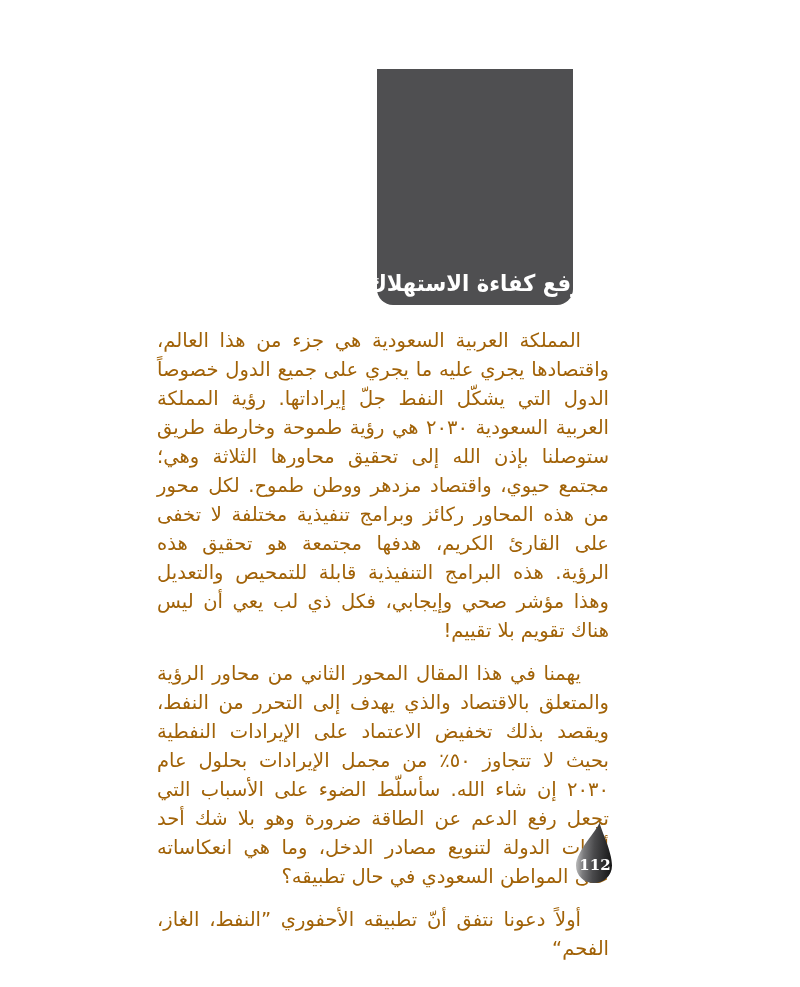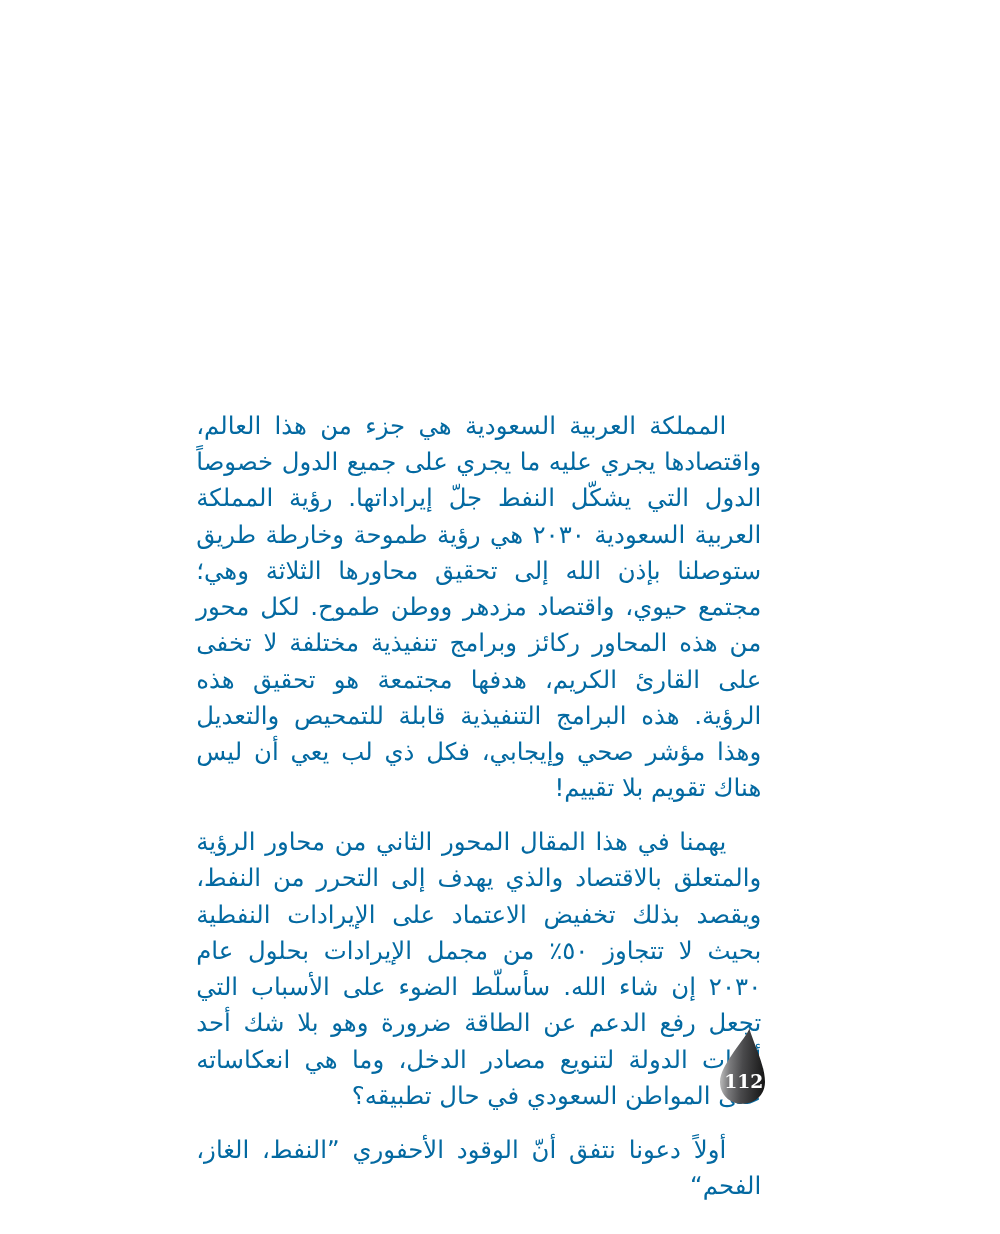--- a/index.html
+++ b/index.html
@@ -39,21 +39,21 @@
   }
 
   
   .article {
     position: absolute;
     left: 157px;
     top: 326px;
     width: 452px;
     direction: rtl;
     text-align: justify;
-    color: #0369a1;
+    color: #a16207;
     font-size: 19.5px;
     line-height: 29px;
   }
   .article p {
     margin: 0 0 14px 0;
     text-indent: 28px;
   }
   .article p:last-child { margin-bottom: 0; }
 
   
@@ -64,25 +64,28 @@
     width: 46px;
     height: 64px;
   }
   .page-number-drop svg { display: block; width: 46px; height: 64px; }
 </style>
 </head>
 <body>
 
 <div class="page">
 
+  <div class="chapter-box">
+    <div class="chapter-title">رفع كفاءة الاستهلاك</div>
+  </div>
 
   <div class="article">
     <p>المملكة العربية السعودية هي جزء من هذا العالم، واقتصادها يجري عليه ما يجري على جميع الدول خصوصاً الدول التي يشكّل النفط جلّ إيراداتها. رؤية المملكة العربية السعودية ٢٠٣٠ هي رؤية طموحة وخارطة طريق ستوصلنا بإذن الله إلى تحقيق محاورها الثلاثة وهي؛ مجتمع حيوي، واقتصاد مزدهر ووطن طموح. لكل محور من هذه المحاور ركائز وبرامج تنفيذية مختلفة لا تخفى على القارئ الكريم، هدفها مجتمعة هو تحقيق هذه الرؤية. هذه البرامج التنفيذية قابلة للتمحيص والتعديل وهذا مؤشر صحي وإيجابي، فكل ذي لب يعي أن ليس هناك تقويم بلا تقييم!</p>
     <p>يهمنا في هذا المقال المحور الثاني من محاور الرؤية والمتعلق بالاقتصاد والذي يهدف إلى التحرر من النفط، ويقصد بذلك تخفيض الاعتماد على الإيرادات النفطية بحيث لا تتجاوز ٥٠٪ من مجمل الإيرادات بحلول عام ٢٠٣٠ إن شاء الله. سأسلّط الضوء على الأسباب التي تجعل رفع الدعم عن الطاقة ضرورة وهو بلا شك أحد أدوات الدولة لتنويع مصادر الدخل، وما هي انعكاساته على المواطن السعودي في حال تطبيقه؟</p>
-    <p>أولاً دعونا نتفق أنّ الوقود الأحفوري ”النفط، الغاز، الفحم“</p>
+    <p>أولاً دعونا نتفق أنّ تطبيقه الأحفوري ”النفط، الغاز، الفحم“</p>
   </div>
 
   <div class="page-number-drop">
     <svg viewBox="0 0 46 64" xmlns="http://www.w3.org/2000/svg">
       <defs>
         <linearGradient id="dropGrad" x1="0" y1="0.45" x2="1" y2="0.55">
           <stop offset="0" stop-color="#c2c2c2"></stop>
           <stop offset="0.22" stop-color="#7a7a7c"></stop>
           <stop offset="0.5" stop-color="#4a4a4c"></stop>
           <stop offset="1" stop-color="#161616"></stop>

